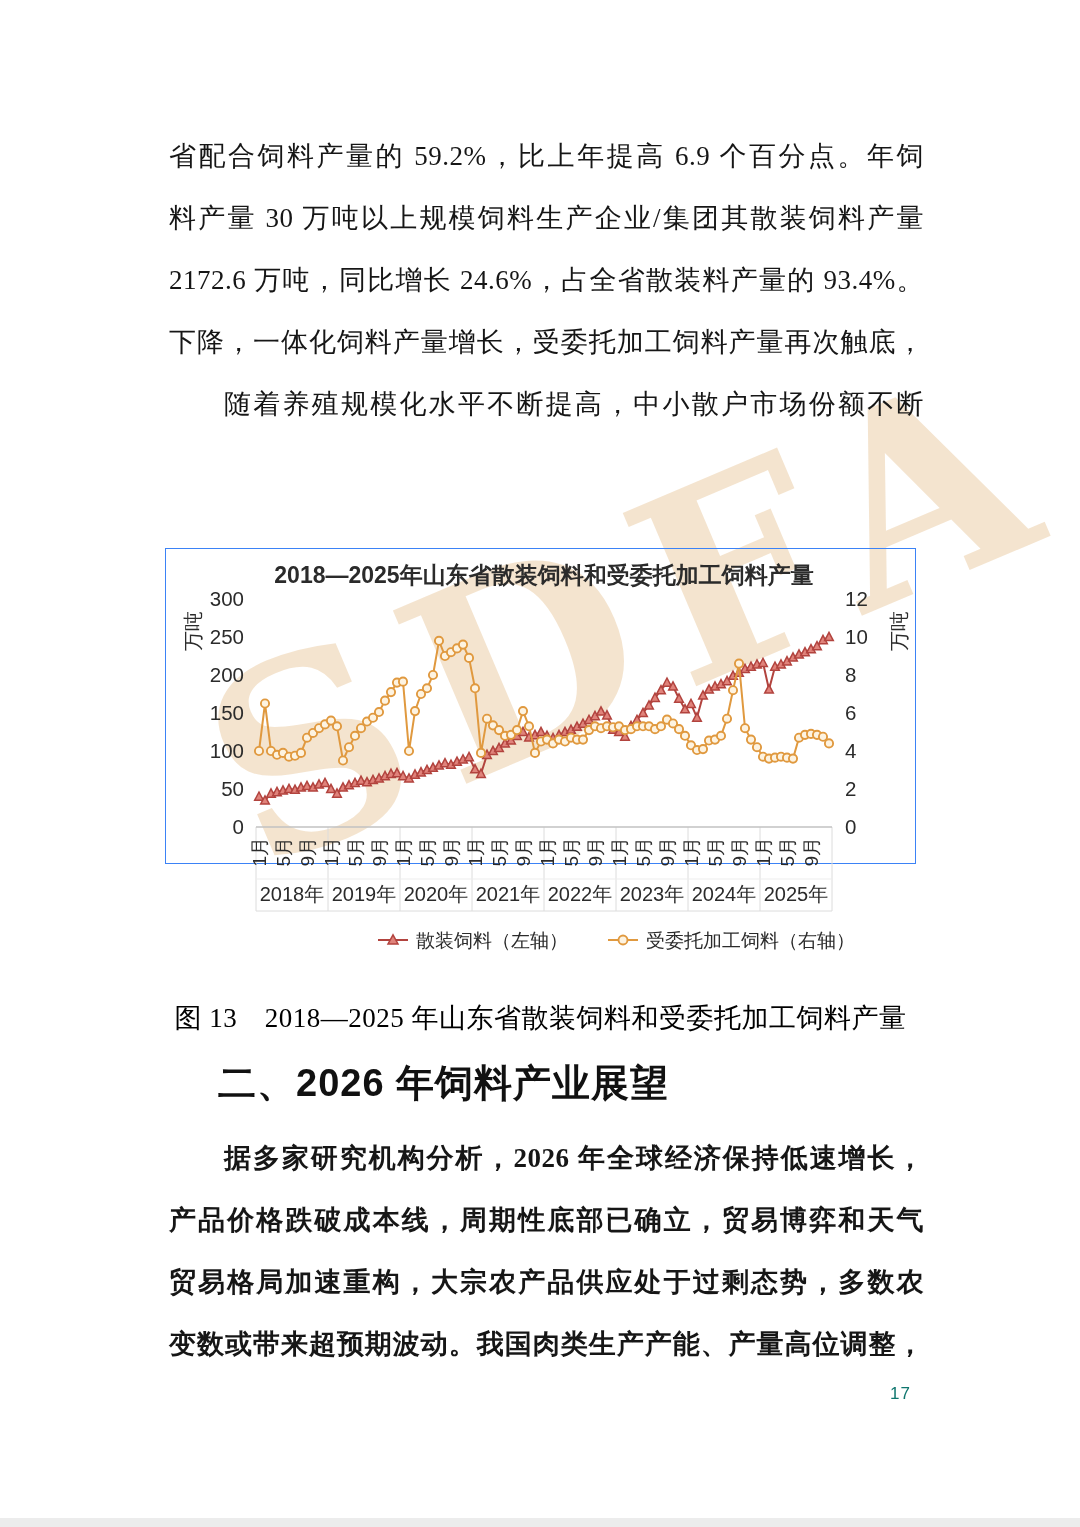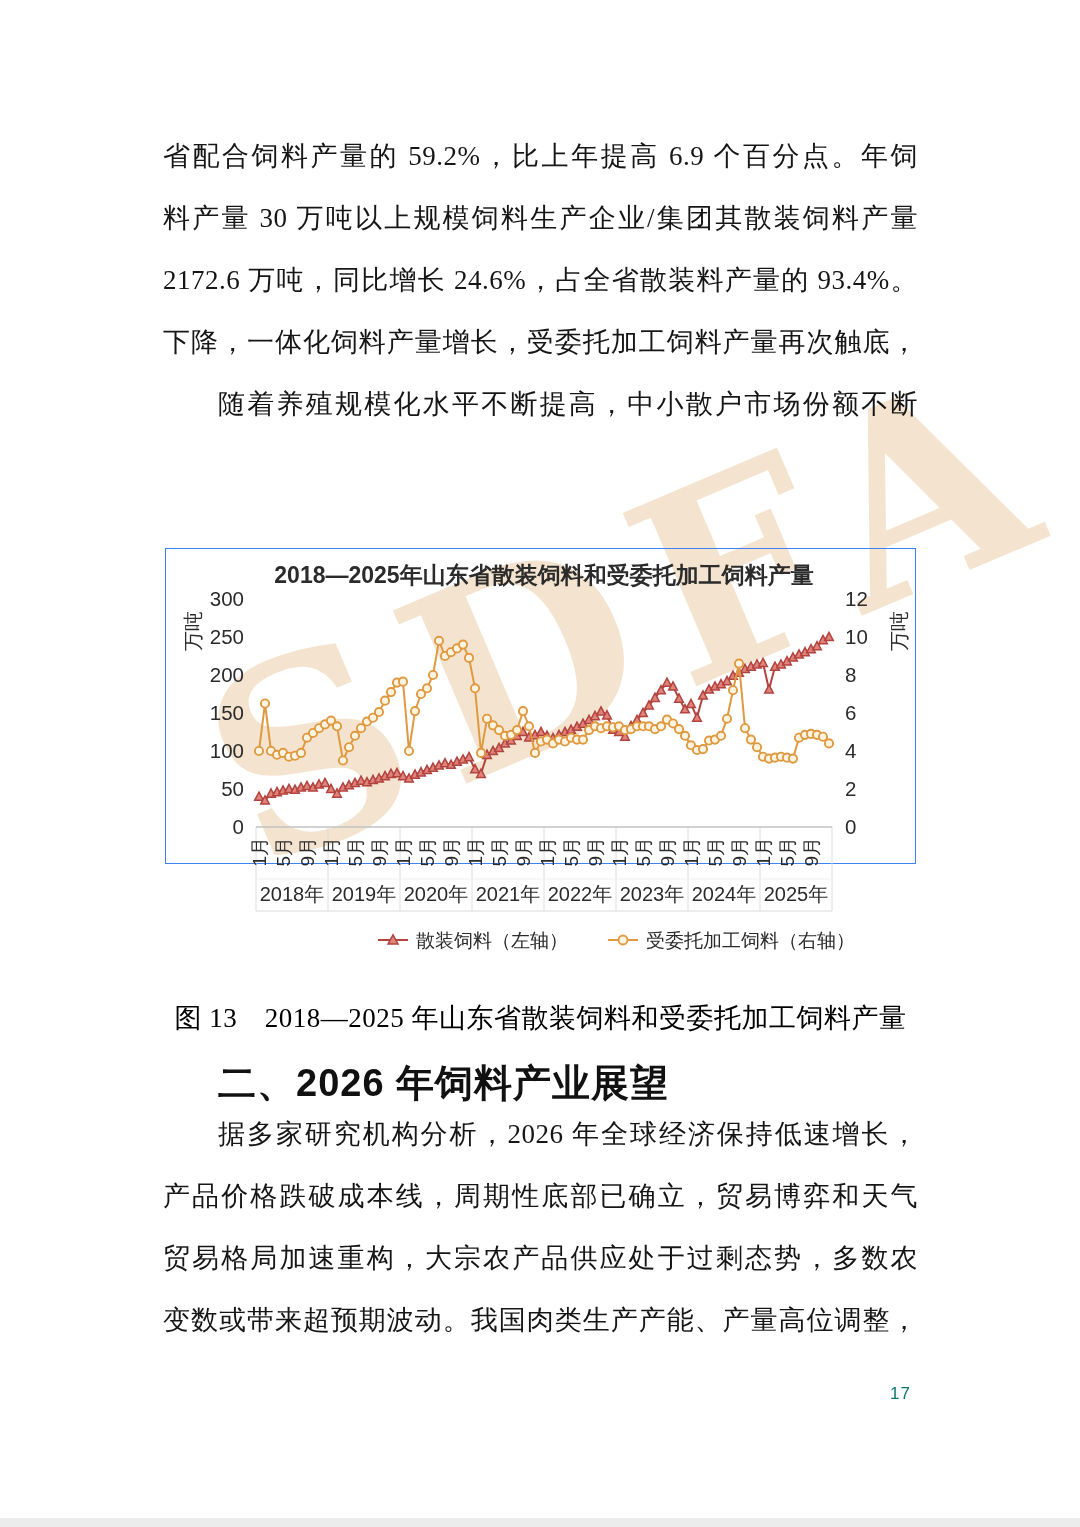--- a/index.html
+++ b/index.html
@@ -2,21 +2,21 @@
 <html><head>
 <meta charset="utf-8">
 <style>
   html,body{margin:0;padding:0;background:#ffffff;}
   #page{
     position:relative;width:1080px;height:1527px;background:#ffffff;
     overflow:hidden;font-family:"Liberation Serif","DejaVu Serif",serif;
   }
   .abs{position:absolute;}
   
-  .textblock{width:755px;}
+  .textblock{width:755px;margin-left:6px;}
   .textline{
     height:62px;line-height:62px;font-size:27px;color:#161616;
     letter-spacing:0.5px;text-align:justify;text-align-last:justify;
     white-space:normal;overflow:visible;
   }
   .textline.short{text-align:left;text-align-last:left;}
   .textline.indent{text-indent:55px;}
   
   #watermark{
     left:195px;top:498px;width:745px;height:290px;line-height:290px;
@@ -38,21 +38,21 @@
     left:163px;top:996px;width:755px;text-align:center;
     font-size:27px;color:#000000;letter-spacing:0.5px;height:44px;line-height:44px;
   }
   
   #section-heading{
     left:163px;top:1060px;width:755px;height:46px;line-height:46px;
     font-family:Liberation Sans, sans-serif;
     font-weight:bold;font-size:38px;color:#111;padding-left:55px;
     letter-spacing:1px;box-sizing:border-box;
   }
-  #para-block-2{left:163px;top:1103px;}
+  #para-block-2{left:163px;top:1127px;font-weight:bold;}
   #page-number{
     left:890px;top:1384px;width:50px;font-family:"Liberation Sans","DejaVu Sans",sans-serif;
     font-size:17px;color:#0f766e;letter-spacing:1px;
   }
   #page-edge{left:0;bottom:0;width:1080px;height:9px;background:#ececec;}
 </style>
 </head>
 <body>
 
 <div id="page">

